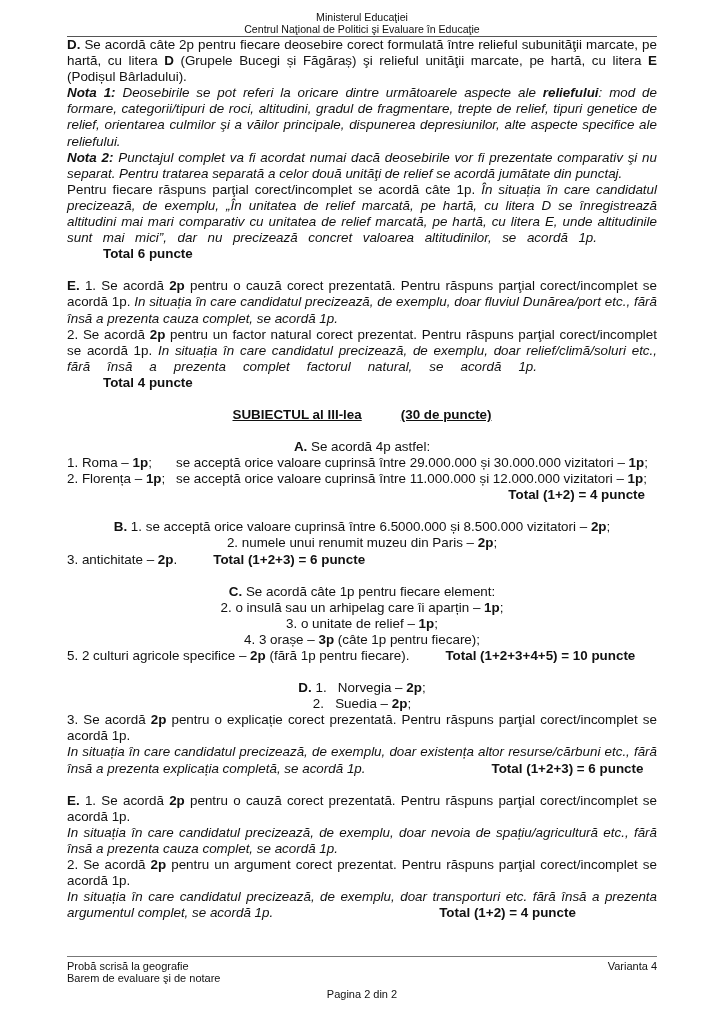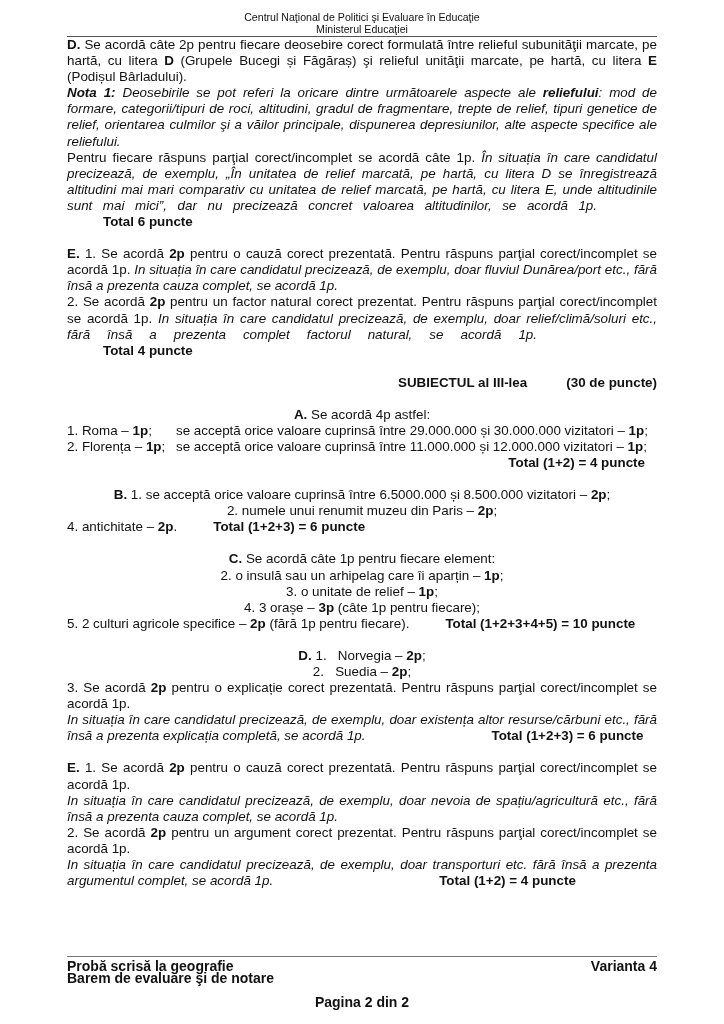--- a/index.html
+++ b/index.html
@@ -11,43 +11,44 @@
   .page { position: absolute; left: 67px; top: 0; width: 590px; }
   .hdr { text-align: center; font-size: 10.6px; line-height: 12px; margin-top: 11px; }
   .hdr-rule { border-top: 1px solid #555; margin-top: 1px; }
   .p { line-height: 16.1px; text-align: justify; margin: 0; }
   .p.left { text-align: center; }
   i.it { font-style: italic; }
   b { font-weight: bold; }
   .gap { height: 16px; }
   .row { display: flex; justify-content: flex-start; line-height: 16.1px; }
   .tot { font-weight: bold; white-space: nowrap; margin-left: 36px; }
-  .sect { display: flex; justify-content: flex-end; font-weight: bold; line-height: 16px; gap: 39px; }
+  .sect { display: flex; justify-content: center; font-weight: bold; text-decoration: underline; line-height: 16px; gap: 39px; }
   .tab1 { display: inline-block; width: 109px; }
   .tab2 { display: inline-block; width: 109px; }
-  .footer { position: absolute; left: 67px; width: 590px; top: 956px; font-size: 14px; font-weight: bold; }
+  .footer { position: absolute; left: 67px; width: 590px; top: 956px; font-size: 11px; }
   .footer-rule { border-top: 1px solid #777; }
   .frow { display: flex; justify-content: space-between; line-height: 12px; margin-top: 3px; }
   .fline { line-height: 12px; }
-  .pg { text-align: center; line-height: 12px; margin-top: 12px; }
+  .pg { text-align: center; line-height: 12px; margin-top: 4px; }
 </style>
 </head>
 <body>
 
 <div class="page">
 
   <div class="hdr">
+    <div>Ministerul Educaţiei</div>
     <div>Centrul Naţional de Politici şi Evaluare în Educaţie</div>
-    <div>Ministerul Educaţiei</div>
   </div>
   <div class="hdr-rule"></div>
 
   <div>
     <p class="p"><b>D.</b><span> Se acordă câte 2p pentru fiecare deosebire corect formulată între relieful subunităţii marcate, pe hartă, cu litera </span><b>D</b><span> (Grupele Bucegi și Făgăraș) şi relieful unităţii marcate, pe hartă, cu litera </span><b>E</b><span> (Podișul Bârladului).</span></p>
     <p class="p"><b><i class="it">Nota 1:</i></b><i class="it"> Deosebirile se pot referi la oricare dintre următoarele aspecte ale </i><b><i class="it">reliefului</i></b><i class="it">: mod de formare, categorii/tipuri de roci, altitudini, gradul de fragmentare, trepte de relief, tipuri genetice de relief, orientarea culmilor şi a văilor principale, dispunerea depresiunilor, alte aspecte specifice ale reliefului.</i></p>
+    <p class="p"><b><i class="it">Nota 2:</i></b><i class="it"> Punctajul complet va fi acordat numai dacă deosebirile vor fi prezentate comparativ şi nu separat. Pentru tratarea separată a celor două unităţi de relief se acordă jumătate din punctaj.</i></p>
     <p class="p"><span>Pentru fiecare răspuns parţial corect/incomplet se acordă câte 1p. </span><i class="it">În situația în care candidatul precizează, de exemplu, „În unitatea de relief marcată, pe hartă, cu litera D se înregistrează altitudini mai mari comparativ cu unitatea de relief marcată, pe hartă, cu litera E, unde altitudinile sunt mai mici”, dar nu precizează concret valoarea altitudinilor, se acordă 1p.</i><span style="display:inline-block;width:60px"></span><b class="tot">Total 6 puncte</b></p>
   </div>
 
   <div class="gap"></div>
 
   <div>
     <p class="p"><b>E.</b><span> 1. Se acordă </span><b>2p</b><span> pentru o cauză corect prezentată. Pentru răspuns parţial corect/incomplet se acordă 1p. </span><i class="it">In situația în care candidatul precizează, de exemplu, doar fluviul Dunărea/port etc., fără însă a prezenta cauza complet, se acordă 1p.</i></p>
     <p class="p"><span>2. Se acordă </span><b>2p</b><span> pentru un factor natural corect prezentat. Pentru răspuns parţial corect/incomplet se acordă 1p. </span><i class="it">In situația în care candidatul precizează, de exemplu, doar relief/climă/soluri etc., fără însă a prezenta complet factorul natural, se acordă 1p.</i><span style="display:inline-block;width:120px"></span><b class="tot">Total 4 puncte</b></p>
   </div>
 
@@ -72,21 +73,21 @@
       <b class="tot">Total (1+2) = 4 puncte</b>
     </div>
   </div>
 
   <div class="gap"></div>
 
   <div>
     <p class="p left"><b>B.</b><span> 1. se acceptă orice valoare cuprinsă între 6.5000.000 și 8.500.000 vizitatori – </span><b>2p</b><span>;</span></p>
     <p class="p left"><span>2. numele unui renumit muzeu din Paris – </span><b>2p</b><span>;</span></p>
     <div class="row">
-      <span><span>4. antichitate – </span><b>2p</b><span>.</span></span>
+      <span><span>3. antichitate – </span><b>2p</b><span>.</span></span>
       <b class="tot">Total (1+2+3) = 6 puncte</b>
     </div>
   </div>
 
   <div class="gap"></div>
 
   <div>
     <p class="p left"><b>C.</b><span> Se acordă câte 1p pentru fiecare element:</span></p>
     <p class="p left"><span>2. o insulă sau un arhipelag care îi aparțin – </span><b>1p</b><span>;</span></p>
     <p class="p left"><span>3. o unitate de relief – </span><b>1p</b><span>;</span></p>

